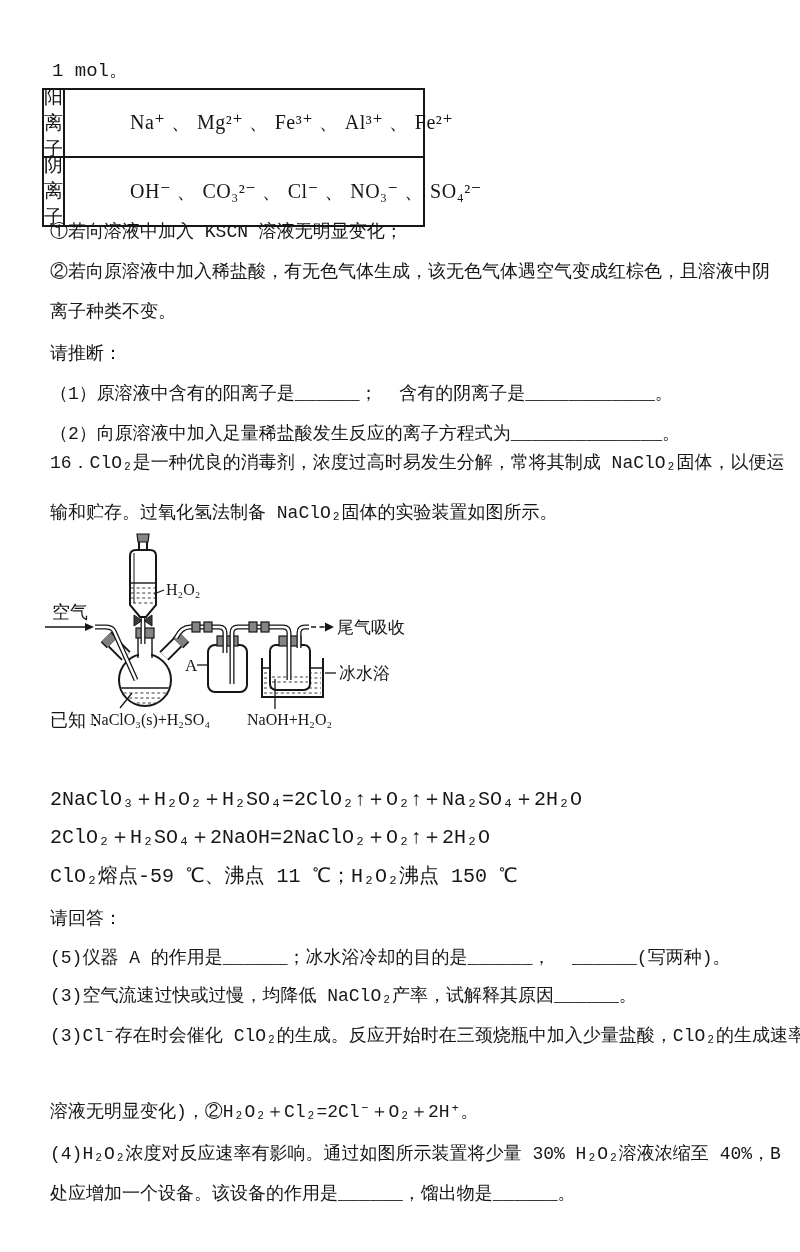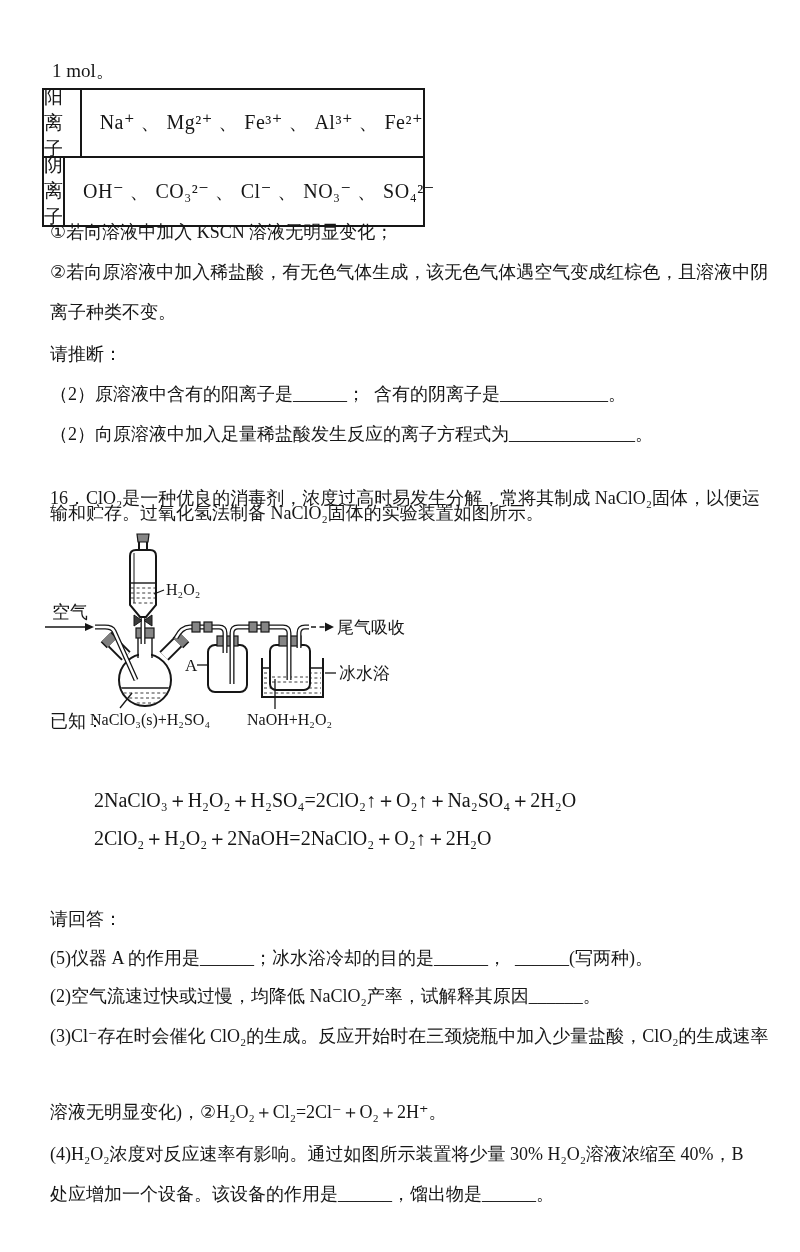--- a/index.html
+++ b/index.html
@@ -1,28 +1,28 @@
 <!DOCTYPE html>
 <html><head>
 <meta charset="utf-8">
 <style>
   html,body{margin:0;padding:0;background:#fff;}
   .page{position:relative;width:800px;height:1252px;background:#fff;overflow:hidden;
         font-family:"Liberation Serif","DejaVu Serif","DejaVu Sans",serif;color:#161616;}
-  .line{position:absolute;left:50px;font-size:18px;white-space:pre;line-height:1.2;}
-  .eq{font-size:20px;margin-left:44px;}
+  .line{position:absolute;left:50px;font-size:18px;white-space:pre;line-height:1.2;font-family:Liberation Mono, monospace;}
+  .eq{font-size:20px;}
   .intro{font-size:19px;}
   .ion-table{position:absolute;left:42px;top:88px;width:383px;height:139px;
              border:2px solid #161616;box-sizing:border-box;}
   .ion-row{display:flex;height:50%;box-sizing:border-box;}
   .ion-row:first-child{border-bottom:2px solid #161616;}
   .ion-label{width:76px;border-right:2px solid #161616;display:flex;align-items:center;
              justify-content:center;font-size:19px;box-sizing:border-box;}
   .ion-value{flex:1;display:flex;align-items:center;padding-left:18px;font-size:20px;
-             white-space:pre;letter-spacing:.5px;}
+             white-space:pre;letter-spacing:.5px;margin-left:47px;}
   .diagram{position:absolute;left:42px;top:532px;width:380px;height:215px;}
   svg text{font-family:"Liberation Serif","DejaVu Serif","DejaVu Sans",serif;fill:#161616;}
   .v{fill:#fff;stroke:#161616;stroke-width:2;}
   .to{stroke:#161616;stroke-width:5;fill:none;stroke-linejoin:round;}
   .ti{stroke:#fff;stroke-width:2.4;fill:none;stroke-linejoin:round;}
   .nko{stroke:#161616;stroke-width:13;fill:none;}
   .nki{stroke:#fff;stroke-width:9;fill:none;}
   .clo{stroke:#161616;stroke-width:15;fill:none;}
   .cli{stroke:#7f7f7f;stroke-width:12;fill:none;}
   .liq{stroke:#3a3a3a;stroke-width:1;stroke-dasharray:3 2.6;fill:none;}
@@ -48,24 +48,24 @@
     <div class="ion-row">
       <div class="ion-label">阴离子</div>
       <div class="ion-value">OH⁻ 、 CO₃²⁻ 、 Cl⁻ 、 NO₃⁻ 、 SO₄²⁻</div>
     </div>
   </div>
 
   <div class="line" style="top:262px">②若向原溶液中加入稀盐酸，有无色气体生成，该无色气体遇空气变成红棕色，且溶液中阴</div>
   <div class="line" style="top:222px">①若向溶液中加入 KSCN 溶液无明显变化；</div>
   <div class="line" style="top:302px">离子种类不变。</div>
   <div class="line" style="top:344px">请推断：</div>
-  <div class="line" style="top:384px">（2）原溶液中含有的阳离子是______；  含有的阴离子是____________。</div>
+  <div class="line" style="top:384px">（1）原溶液中含有的阳离子是______；  含有的阴离子是____________。</div>
   <div class="line" style="top:424px">（2）向原溶液中加入足量稀盐酸发生反应的离子方程式为______________。</div>
 
-  <div class="line" style="top:488px">16．ClO₂是一种优良的消毒剂，浓度过高时易发生分解，常将其制成 NaClO₂固体，以便运</div>
+  <div class="line" style="top:453px">16．ClO₂是一种优良的消毒剂，浓度过高时易发生分解，常将其制成 NaClO₂固体，以便运</div>
   <div class="line" style="top:503px">输和贮存。过氧化氢法制备 NaClO₂固体的实验装置如图所示。</div>
 
   <svg class="diagram" viewBox="0 0 380 215">
     <defs>
       <clipPath id="fc">
           <circle cx="103" cy="148" r="25"></circle>
         </clipPath>
       <clipPath id="fu">
           <rect x="89" y="45" width="24" height="34"></rect>
         </clipPath>
@@ -174,22 +174,23 @@
     <text x="297" y="147" font-size="17">冰水浴</text>
     <line class="ptr" x1="283" y1="141" x2="294" y2="141"></line>
     <text x="48" y="193" font-size="16">NaClO₃(s)+H₂SO₄</text>
     <line class="ptr" x1="90" y1="161" x2="78" y2="176"></line>
     <text x="205" y="193" font-size="16">NaOH+H₂O₂</text>
     <line class="ptr" x1="233" y1="147" x2="233" y2="177"></line>
   </svg>
 
   <div class="line" style="top:711px">已知：</div>
   <div class="line eq" style="top:788px">2NaClO₃＋H₂O₂＋H₂SO₄=2ClO₂↑＋O₂↑＋Na₂SO₄＋2H₂O</div>
-  <div class="line eq" style="top:826px">2ClO₂＋H₂O₂＋2NaOH=2NaClO₂＋O₂↑＋2H₂O</div>
+  <div class="line eq" style="top:826px">2ClO₂＋H₂SO₄＋2NaOH=2NaClO₂＋O₂↑＋2H₂O</div>
+  <div class="line eq" style="top:865px">ClO₂熔点-59 ℃、沸点 11 ℃；H₂O₂沸点 150 ℃</div>
   <div class="line" style="top:909px">请回答：</div>
   <div class="line" style="top:948px">(5)仪器 A 的作用是______；冰水浴冷却的目的是______，  ______(写两种)。</div>
-  <div class="line" style="top:986px">(2)空气流速过快或过慢，均降低 NaClO₂产率，试解释其原因______。</div>
+  <div class="line" style="top:986px">(3)空气流速过快或过慢，均降低 NaClO₂产率，试解释其原因______。</div>
   <div class="line" style="top:1026px">(3)Cl⁻存在时会催化 ClO₂的生成。反应开始时在三颈烧瓶中加入少量盐酸，ClO₂的生成速率</div>
   <div class="line" style="top:1102px">溶液无明显变化)，②H₂O₂＋Cl₂=2Cl⁻＋O₂＋2H⁺。</div>
   <div class="line" style="top:1144px">(4)H₂O₂浓度对反应速率有影响。通过如图所示装置将少量 30% H₂O₂溶液浓缩至 40%，B</div>
   <div class="line" style="top:1184px">处应增加一个设备。该设备的作用是______，馏出物是______。</div>
 
 </div>
 
 </body></html>

